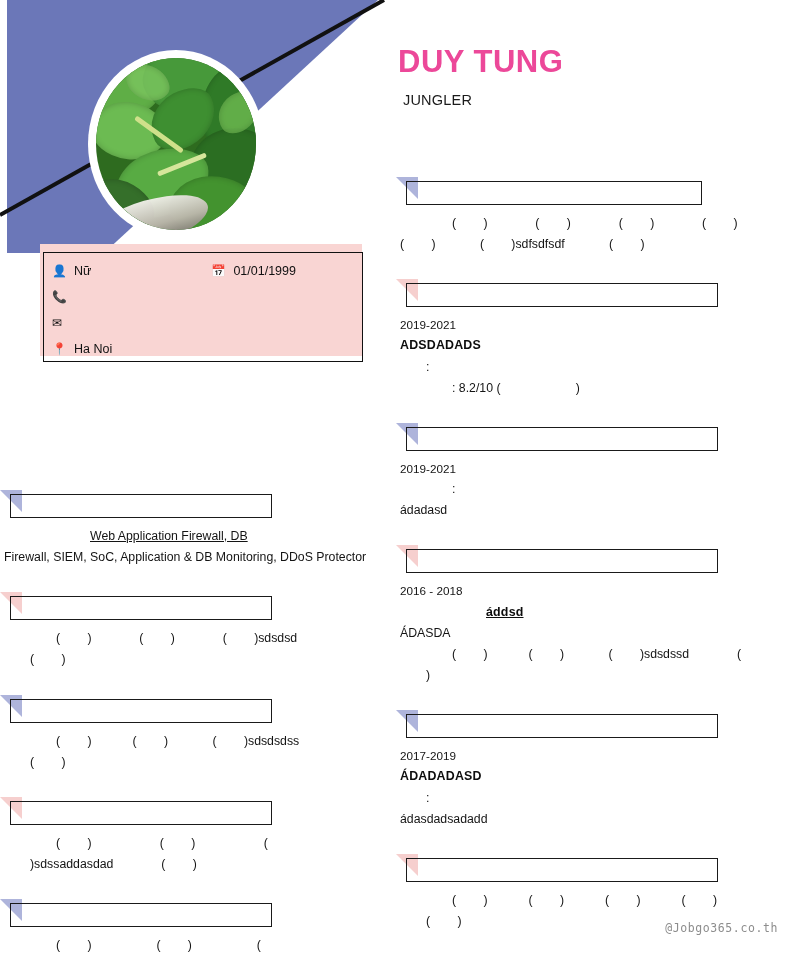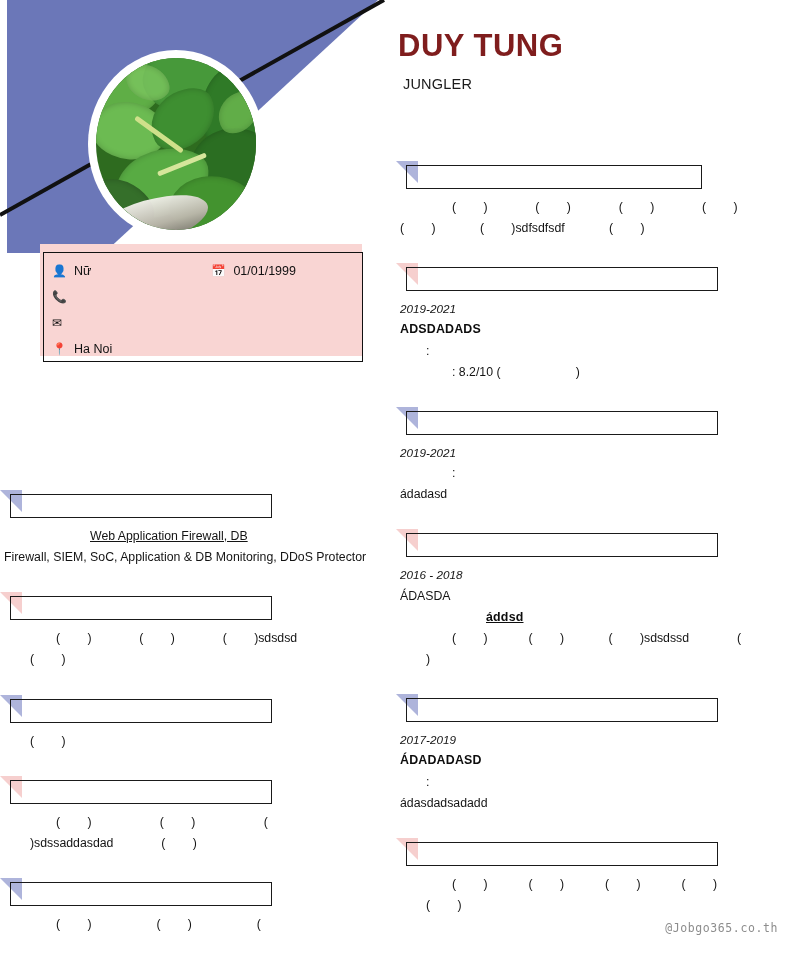--- a/index.html
+++ b/index.html
@@ -72,23 +72,23 @@
   .col-right {
     position: absolute;
     left: 396px; top: 28px;
     width: 404px;
   }
 
   
   .name {
     font-size: 31px;
     font-weight: bold;
-    color: #7f1d1d;
+    color: #ec4899;
     letter-spacing: .5px;
-    margin: 0 0 12px 0;
+    margin: 16px 0 12px 0;
     padding-left: 2px;
   }
   .role {
     font-size: 14.5px;
     color: #1b1b1b;
     margin: 5px;
     padding-left: 2px;
     letter-spacing: .2px;
   }
 
@@ -170,21 +170,21 @@
 
   
   .sec-body {
     font-size: 12.3px;
     line-height: 1.72;
     color: #151515;
     padding: 6px 4px 0 4px;
     white-space: pre-wrap;
     word-break: break-word;
   }
-  .t-ital { font-style: italic; font-size: 11.7px; color:#141414; display:block; }
+  .t-ital { font-size: 11.7px; color:#141414; display:block; }
   .t-bold { font-weight: bold; font-size: 12.4px; color:#0d0d0d; display:block; letter-spacing:.2px;}
   .t-norm { font-size: 12.3px; color:#141414; display:block; }
   .t-line { display:block; }
   .pad-1 { padding-left: 26px; }
   .pad-2 { padding-left: 52px; }
   .pad-3 { padding-left: 86px; text-decoration: underline; }
 
   
   .watermark {
     position: absolute;
@@ -254,21 +254,21 @@
             <div class="sec-box" style="width: 312px;"></div>
           </div>
           <div class="sec-body"><span class="t-line t-ital">2019-2021</span><span class="t-line t-norm pad-2">:</span><span class="t-line t-norm">ádadasd</span></div>
           <div style="height: 24px;"></div>
         </div>
         <div class="section">
           <div class="sec-head">
             <div class="sec-tri pink"></div>
             <div class="sec-box" style="width: 312px;"></div>
           </div>
-          <div class="sec-body"><span class="t-line t-ital">2016 - 2018</span><span class="t-line t-norm">ÁDASDA</span><span class="t-line t-bold pad-3">áddsd</span><span class="t-line t-norm pad-2">(        )            (        )             (        )sdsdssd              (</span><span class="t-line t-norm pad-1">)</span></div>
+          <div class="sec-body"><span class="t-line t-ital">2016 - 2018</span><span class="t-line t-bold pad-3">áddsd</span><span class="t-line t-norm">ÁDASDA</span><span class="t-line t-norm pad-2">(        )            (        )             (        )sdsdssd              (</span><span class="t-line t-norm pad-1">)</span></div>
           <div style="height: 24px;"></div>
         </div>
         <div class="section">
           <div class="sec-head">
             <div class="sec-tri"></div>
             <div class="sec-box" style="width: 312px;"></div>
           </div>
           <div class="sec-body"><span class="t-line t-ital">2017-2019</span><span class="t-line t-bold">ÁDADADASD</span><span class="t-line t-norm pad-1">:</span><span class="t-line t-norm">ádasdadsadadd</span></div>
           <div style="height: 24px;"></div>
         </div>
@@ -328,21 +328,21 @@
             <div class="sec-box" style="width: 262px;"></div>
           </div>
           <div class="sec-body"><span class="t-line t-norm pad-2">(        )              (        )              (        )sdsdsd</span><span class="t-line t-norm pad-1">(        )</span></div>
           <div style="height: 24px;"></div>
         </div>
         <div class="section">
           <div class="sec-head">
             <div class="sec-tri"></div>
             <div class="sec-box" style="width: 262px;"></div>
           </div>
-          <div class="sec-body"><span class="t-line t-norm pad-1">(        )</span></div>
+          <div class="sec-body"><span class="t-line t-norm pad-2">(        )            (        )             (        )sdsdsdss</span><span class="t-line t-norm pad-1">(        )</span></div>
           <div style="height: 24px;"></div>
         </div>
         <div class="section">
           <div class="sec-head">
             <div class="sec-tri pink"></div>
             <div class="sec-box" style="width: 262px;"></div>
           </div>
           <div class="sec-body"><span class="t-line t-norm pad-2">(        )                    (        )                    (</span><span class="t-line t-norm pad-1">)sdssaddasdad              (        )</span></div>
           <div style="height: 24px;"></div>
         </div>

